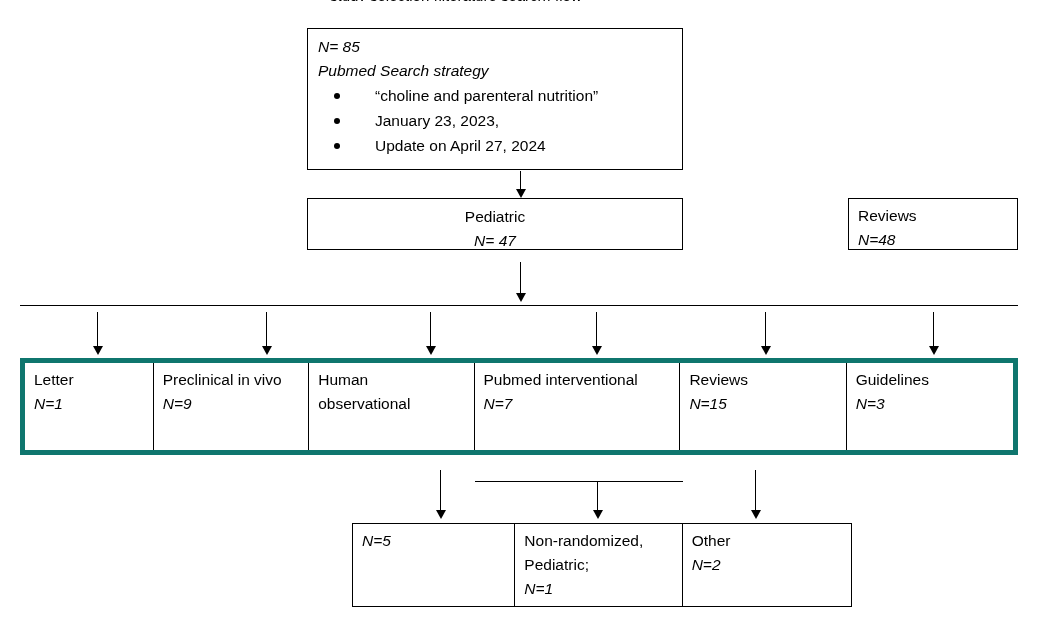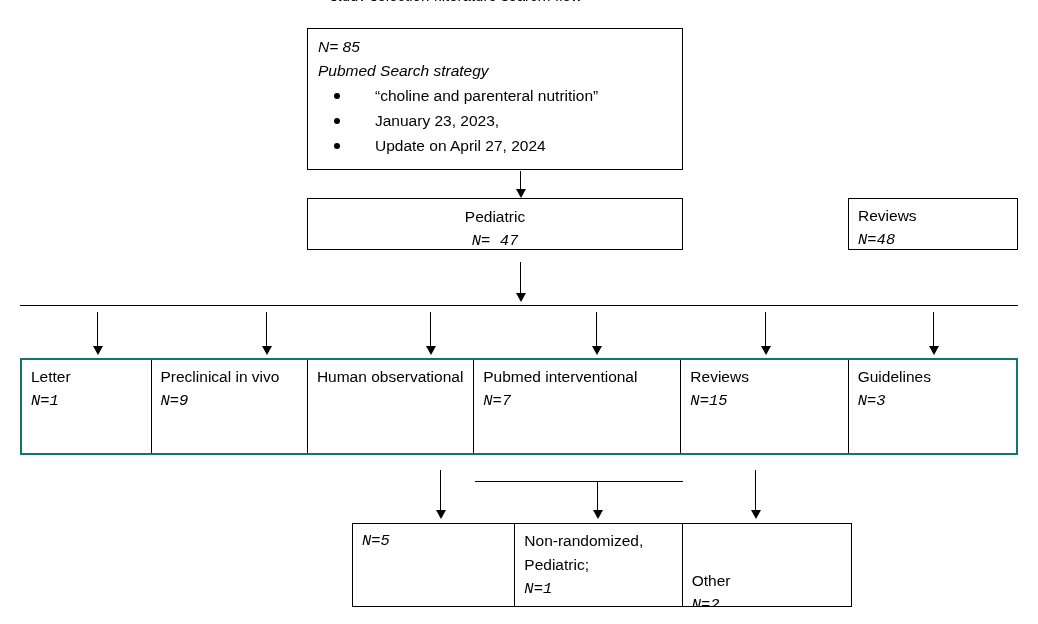--- a/index.html
+++ b/index.html
@@ -33,21 +33,20 @@
   .box-inner {
     padding: 5px 9px 4px 9px;
   }
   .centered .box-inner {
     text-align: center;
     padding-top: 6px;
   }
 
   .nval {
     font-style: italic;
-    font-family: Liberation Mono, monospace;
   }
 
   
   #top-box { left: 307px; top: 28px; width: 376px; height: 142px; }
   #top-box .box-inner { padding: 6px 10px 0 10px; }
   .line { white-space: nowrap; font-style: italic; }
   ul.bullets {
     list-style: none;
     margin: 0;
     padding: 0;
@@ -74,21 +73,21 @@
   #excluded-box { left: 848px; top: 198px; width: 170px; height: 52px; }
 
   
   #category-row {
     position: absolute;
     left: 20px;
     top: 358px;
     width: 998px;
     height: 97px;
     box-sizing: border-box;
-    border: 2px solid #0f766e;
+    border: 5px solid #0f766e;
     background: #ffffff;
     display: flex;
   }
   #category-row .cell {
     box-sizing: border-box;
     border-right: 1px solid #000000;
     padding: 5px 9px 0 9px;
     font-size: 15.5px;
     line-height: 24px;
     overflow: hidden;
@@ -269,19 +268,19 @@
   </div>
 
   <div id="subcategory-row">
     <div class="cell" style="width:163px;">
       <div class="nval">N=5</div>
     </div>
     <div class="cell" style="width:168px;">
       <div>Non-randomized, Pediatric;</div>
       <div class="nval">N=1</div>
     </div>
-    <div class="cell" style="width:169px;margin-top:40px;">
+    <div class="cell" style="width:169px;">
       <div>Other</div>
       <div class="nval">N=2</div>
     </div>
   </div>
 
 </div>
 
 </body></html>

